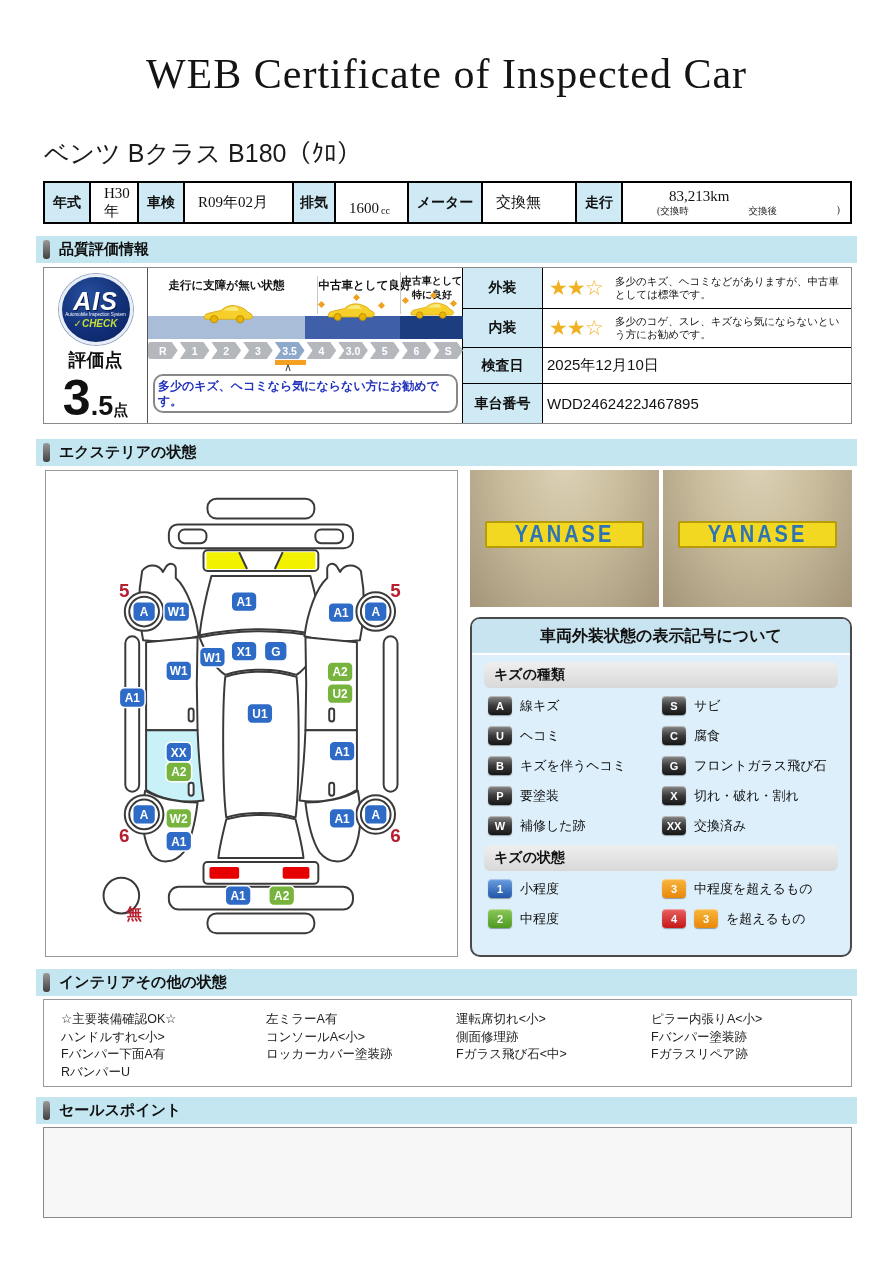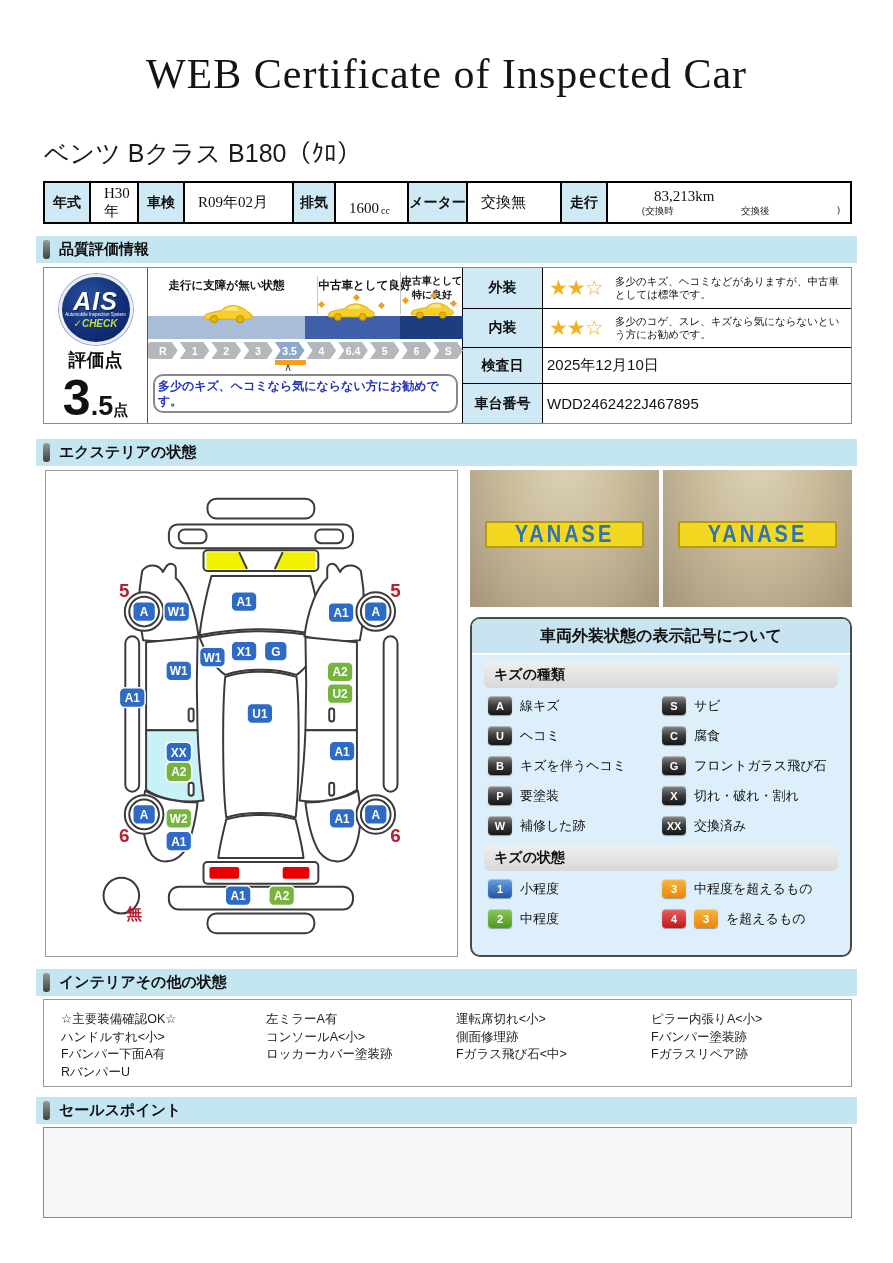--- a/index.html
+++ b/index.html
@@ -138,21 +138,21 @@
   <div class="spec-table">
     <div class="spec-cell spec-label w-label">年式</div>
     <div class="spec-cell spec-value" style="width:48px;">H30年</div>
     <div class="spec-cell spec-label w-label">車検</div>
     <div class="spec-cell spec-value" style="width:109px;">R09年02月</div>
     <div class="spec-cell spec-label" style="width:42px;">排気</div>
     <div class="spec-cell spec-value cell-disp" style="width:73px;">
       <span>1600</span>
       <span class="cc-unit">cc</span>
     </div>
-    <div class="spec-cell spec-label" style="width:59px;">メーター</div>
+    <div class="spec-cell spec-label" style="width:74px;">メーター</div>
     <div class="spec-cell spec-value" style="width:94px;">交換無</div>
     <div class="spec-cell spec-label w-label">走行</div>
     <div class="spec-cell cell-mileage">
       <div class="mileage-top">83,213km</div>
       <div class="mileage-sub">
         <span>(交換時</span>
         <span>交換後</span>
         <span>)</span>
       </div>
     </div>
@@ -214,21 +214,21 @@
       <span class="sparkle" style="left:283px;top:25px;"></span>
       <span class="sparkle" style="left:303px;top:33px;"></span>
 
       <div class="scale-row" id="scale">
           <div class="scale-cell">R</div>
           <div class="scale-cell">1</div>
           <div class="scale-cell">2</div>
           <div class="scale-cell">3</div>
           <div class="scale-cell selected">3.5</div>
           <div class="scale-cell">4</div>
-          <div class="scale-cell">6.4</div>
+          <div class="scale-cell">3.0</div>
           <div class="scale-cell">5</div>
           <div class="scale-cell">6</div>
           <div class="scale-cell">S</div>
         </div>
       <div class="scale-marker"></div>
       <div class="scale-caret">∧</div>
       <div class="quality-comment">
         <span>多少のキズ、ヘコミなら気にならない方にお勧めです。</span>
       </div>
     </div>

